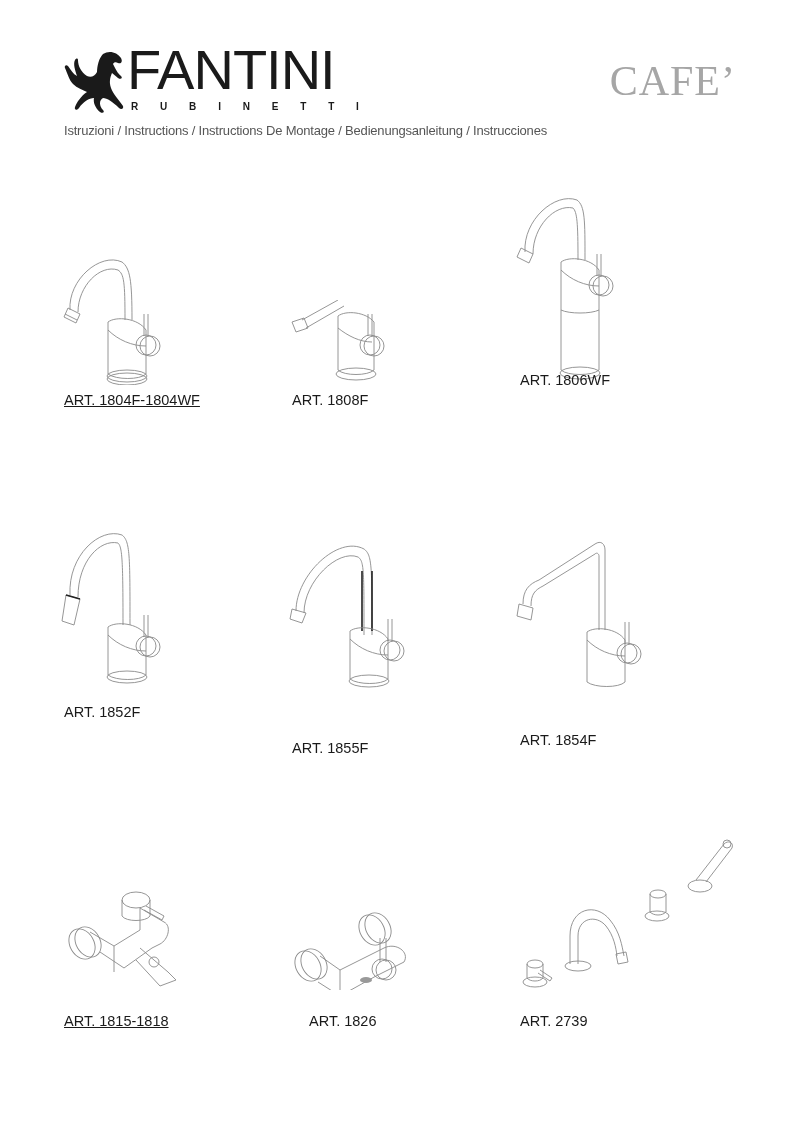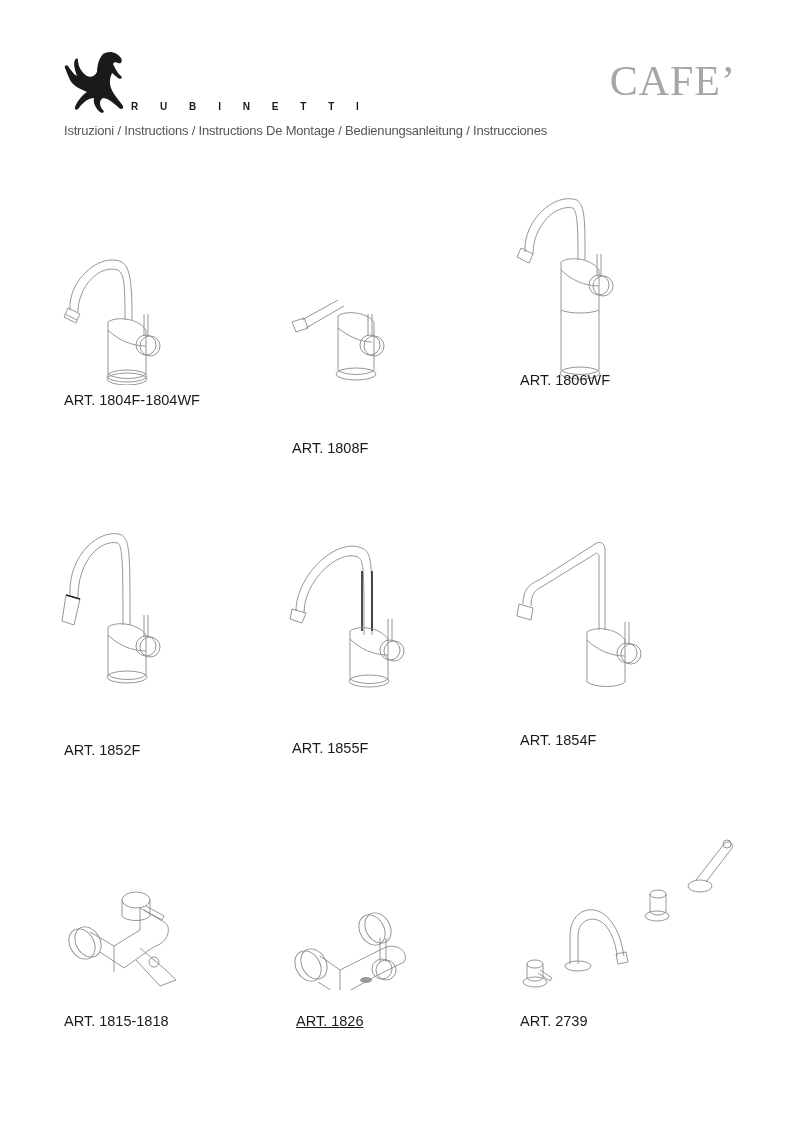--- a/index.html
+++ b/index.html
@@ -16,20 +16,21 @@
   svg .ln { fill: none; stroke: #8a8a8a; stroke-width: 0.9; }
   svg .dk { fill: none; stroke: #222; stroke-width: 1.6; }
 </style>
 </head>
 <body>
 
 <div class="logo">
   <svg class="logo-horse" viewBox="0 0 62 70">
     <path d="M40 6 C46 2 54 4 58 10 C60 14 58 16 55 15 C53 14 51 14 50 16 C52 20 55 26 58 28 C60 30 58 32 55 30 L49 25 C47 30 46 34 48 40 C50 46 56 52 60 58 C61 61 58 62 56 60 C50 54 44 50 40 50 C36 52 36 58 40 62 C42 64 40 66 37 64 C32 60 30 54 31 50 C26 50 20 54 16 60 C14 63 11 62 12 59 C14 54 18 48 24 44 C20 42 14 40 10 36 C6 32 4 24 2 20 C1 18 3 16 5 18 C8 22 10 26 14 28 C12 22 10 16 12 12 C13 10 15 10 15 12 C15 18 18 24 24 28 C28 30 32 28 34 24 C34 18 36 10 40 6 Z" fill="#1a1a1a"></path>
   </svg>
+  <div class="logo-name">FANTINI</div>
   <div class="logo-sub">
     <span>R</span>
     <span>U</span>
     <span>B</span>
     <span>I</span>
     <span>N</span>
     <span>E</span>
     <span>T</span>
     <span>T</span>
     <span>I</span>
@@ -46,35 +47,35 @@
     <path class="ln" d="M5 64 L17 70"></path>
     <path class="ln" d="M48 72 C56 66 78 68 86 80 L86 124 C80 130 56 130 48 124 Z"></path>
     <path class="ln" d="M48 80 C58 90 72 96 86 96"></path>
     <circle class="ln" cx="90" cy="96" r="10"></circle>
     <circle class="ln" cx="86" cy="95" r="10"></circle>
     <path class="ln" d="M84 64 L84 86 M88 64 L88 86"></path>
     <ellipse class="ln" cx="67" cy="126" rx="20" ry="6"></ellipse>
     <ellipse class="ln" cx="67" cy="129" rx="20" ry="6"></ellipse>
   </svg>
 </div>
-<div class="label" style="left:64px;top:392px;">ART. 1804F-1804WF</div>
+<div class="label" style="left:64px;top:392px;text-decoration:underline;">ART. 1804F-1804WF</div>
 
 <div class="product" style="left:288px;top:300px;width:110px;height:85px;">
   <svg width="110" height="85" viewBox="0 0 110 85">
     <path class="ln" d="M14 20 L50 0 M18 28 L56 6"></path>
     <path class="ln" d="M4 22 L16 18 L20 28 L8 32 Z" stroke="#333"></path>
     <path class="ln" d="M50 16 C58 10 78 12 86 22 L86 70 C80 76 56 76 50 70 Z"></path>
     <path class="ln" d="M50 28 C60 36 72 42 84 42"></path>
     <circle class="ln" cx="86" cy="46" r="10"></circle>
     <circle class="ln" cx="82" cy="45" r="10"></circle>
     <path class="ln" d="M80 14 L80 36 M84 14 L84 36"></path>
     <ellipse class="ln" cx="68" cy="74" rx="20" ry="6"></ellipse>
   </svg>
 </div>
-<div class="label" style="left:292px;top:392px;margin-top:48px;">ART. 1808F</div>
+<div class="label" style="left:292px;top:392px;">ART. 1808F</div>
 
 <div class="product" style="left:515px;top:190px;width:110px;height:192px;">
   <svg width="110" height="192" viewBox="0 0 110 192">
     <path class="ln" d="M10 62 C8 30 40 2 62 10 C70 16 70 30 70 70"></path>
     <path class="ln" d="M18 64 C18 36 40 14 58 18 C62 22 63 32 63 70"></path>
     <path class="ln" d="M6 58 L18 64 L14 73 L2 67 Z"></path>
     <path class="ln" d="M46 72 C54 66 76 68 84 80 L84 180 C78 186 52 186 46 180 Z"></path>
     <path class="ln" d="M46 80 C56 90 70 96 84 96"></path>
     <path class="ln" d="M46 120 C54 124 76 124 84 120"></path>
     <circle class="ln" cx="88" cy="96" r="10"></circle>
@@ -92,21 +93,21 @@
     <path class="ln" d="M6 70 L20 74 L14 100 L2 96 Z"></path>
     <path class="dk" d="M6 70 L20 74" stroke-width="1"></path>
     <path class="ln" d="M48 102 C56 96 78 98 86 110 L86 150 C80 156 56 156 48 150 Z"></path>
     <path class="ln" d="M48 110 C58 120 72 126 86 126"></path>
     <circle class="ln" cx="90" cy="122" r="10"></circle>
     <circle class="ln" cx="86" cy="121" r="10"></circle>
     <path class="ln" d="M84 90 L84 112 M88 90 L88 112"></path>
     <ellipse class="ln" cx="67" cy="152" rx="20" ry="6"></ellipse>
   </svg>
 </div>
-<div class="label" style="left:64px;top:704px;margin-top:38px;">ART. 1852F</div>
+<div class="label" style="left:64px;top:704px;">ART. 1852F</div>
 
 <div class="product" style="left:288px;top:535px;width:120px;height:155px;">
   <svg width="120" height="155" viewBox="0 0 120 155">
     <path class="ln" d="M8 76 C8 40 50 0 76 14 C84 20 84 30 84 100"></path>
     <path class="ln" d="M16 78 C16 46 50 14 70 22 C76 26 76 34 76 100"></path>
     <path class="ln" d="M4 74 L18 78 L14 88 L2 84 Z"></path>
     <path class="dk" d="M74 36 L74 96 M84 36 L84 96"></path>
     <path class="ln" d="M62 96 C70 90 92 92 100 104 L100 144 C94 150 70 150 62 144 Z"></path>
     <path class="ln" d="M62 104 C72 114 86 120 100 120"></path>
     <circle class="ln" cx="106" cy="116" r="10"></circle>
@@ -137,37 +138,37 @@
     <ellipse class="ln" cx="24" cy="54" rx="12" ry="16" transform="rotate(-30 24 54)"></ellipse>
     <path class="ln" d="M26 44 L50 58 L76 42 L76 20 L100 34 C108 38 104 52 96 56 L88 60 L60 80 L36 64"></path>
     <path class="ln" d="M50 58 L50 84"></path>
     <ellipse class="ln" cx="72" cy="12" rx="14" ry="8"></ellipse>
     <path class="ln" d="M58 12 L58 28 C62 34 82 34 86 28 L86 12"></path>
     <path class="ln" d="M82 18 L100 28 L98 32 L80 22"></path>
     <path class="ln" d="M76 60 L104 84 L112 92 L96 98 L72 72"></path>
     <circle class="ln" cx="90" cy="74" r="5"></circle>
   </svg>
 </div>
-<div class="label" style="left:64px;top:1013px;">ART. 1815-1818</div>
+<div class="label" style="left:64px;top:1013px;text-decoration:underline;">ART. 1815-1818</div>
 
 <div class="product" style="left:292px;top:910px;width:120px;height:80px;">
   <svg width="120" height="80" viewBox="0 0 120 80">
     <ellipse class="ln" cx="16" cy="56" rx="12" ry="16" transform="rotate(-30 16 56)"></ellipse>
     <ellipse class="ln" cx="22" cy="54" rx="12" ry="16" transform="rotate(-30 22 54)"></ellipse>
     <ellipse class="ln" cx="80" cy="20" rx="12" ry="16" transform="rotate(-30 80 20)"></ellipse>
     <ellipse class="ln" cx="86" cy="18" rx="12" ry="16" transform="rotate(-30 86 18)"></ellipse>
     <path class="ln" d="M28 46 L48 60 L92 38 C104 32 118 42 112 52 L84 66 L48 86 L26 72"></path>
     <path class="ln" d="M48 60 L48 86"></path>
     <circle class="ln" cx="94" cy="60" r="10"></circle>
     <circle class="ln" cx="90" cy="59" r="10"></circle>
     <path class="ln" d="M88 28 L88 52 M94 28 L94 52"></path>
     <ellipse cx="74" cy="70" rx="6" ry="3" fill="#999"></ellipse>
   </svg>
 </div>
-<div class="label" style="left:296px;top:1013px;text-decoration:underline;">ART. 1826</div>
+<div class="label" style="left:309px;top:1013px;">ART. 1826</div>
 
 <div class="product" style="left:518px;top:838px;width:245px;height:155px;">
   <svg width="245" height="155" viewBox="0 0 245 155">
 
     <ellipse class="ln" cx="17" cy="144" rx="12" ry="5"></ellipse>
     <path class="ln" d="M9 126 L9 140 C12 144 22 144 25 140 L25 126"></path>
     <ellipse class="ln" cx="17" cy="126" rx="8" ry="4"></ellipse>
     <path class="ln" d="M22 132 L34 140 L32 143 L20 135"></path>
 
     <ellipse class="ln" cx="60" cy="128" rx="13" ry="5"></ellipse>

